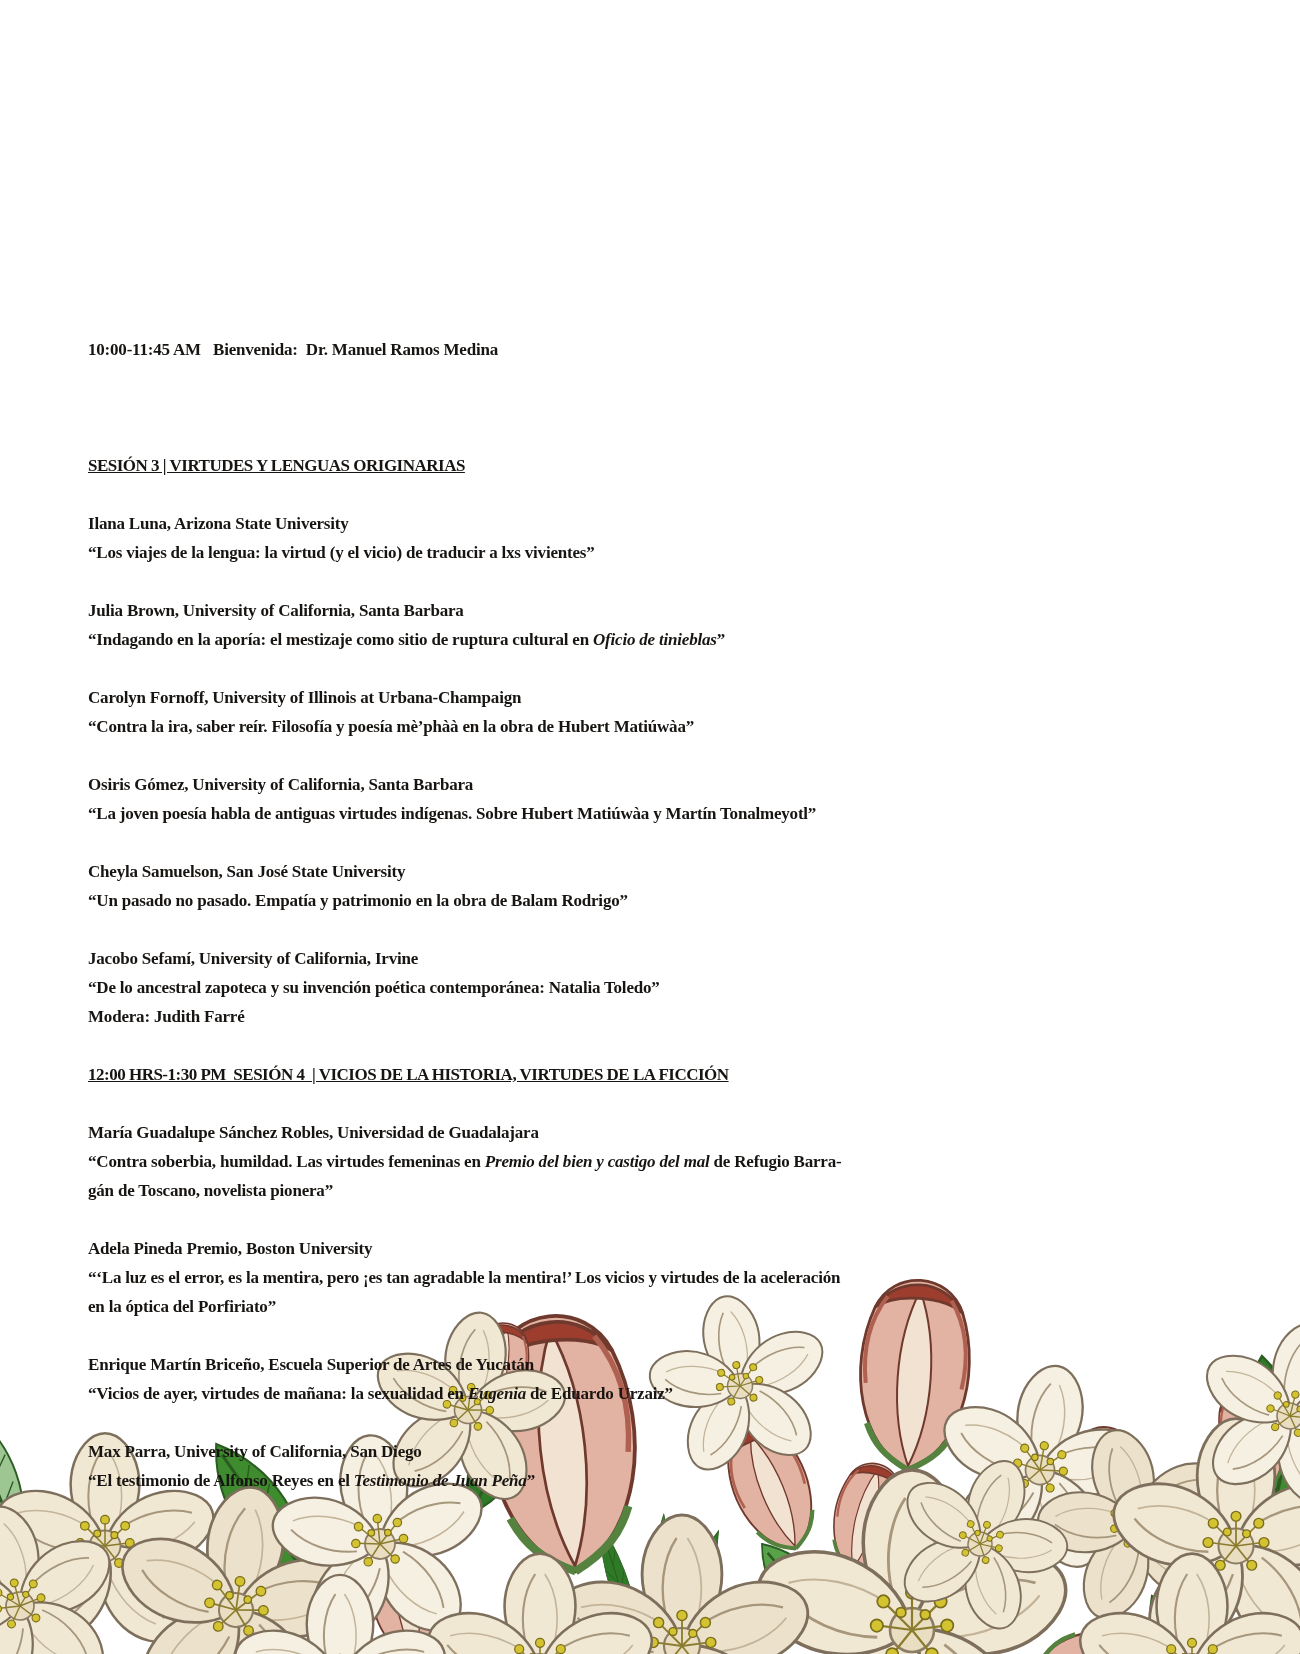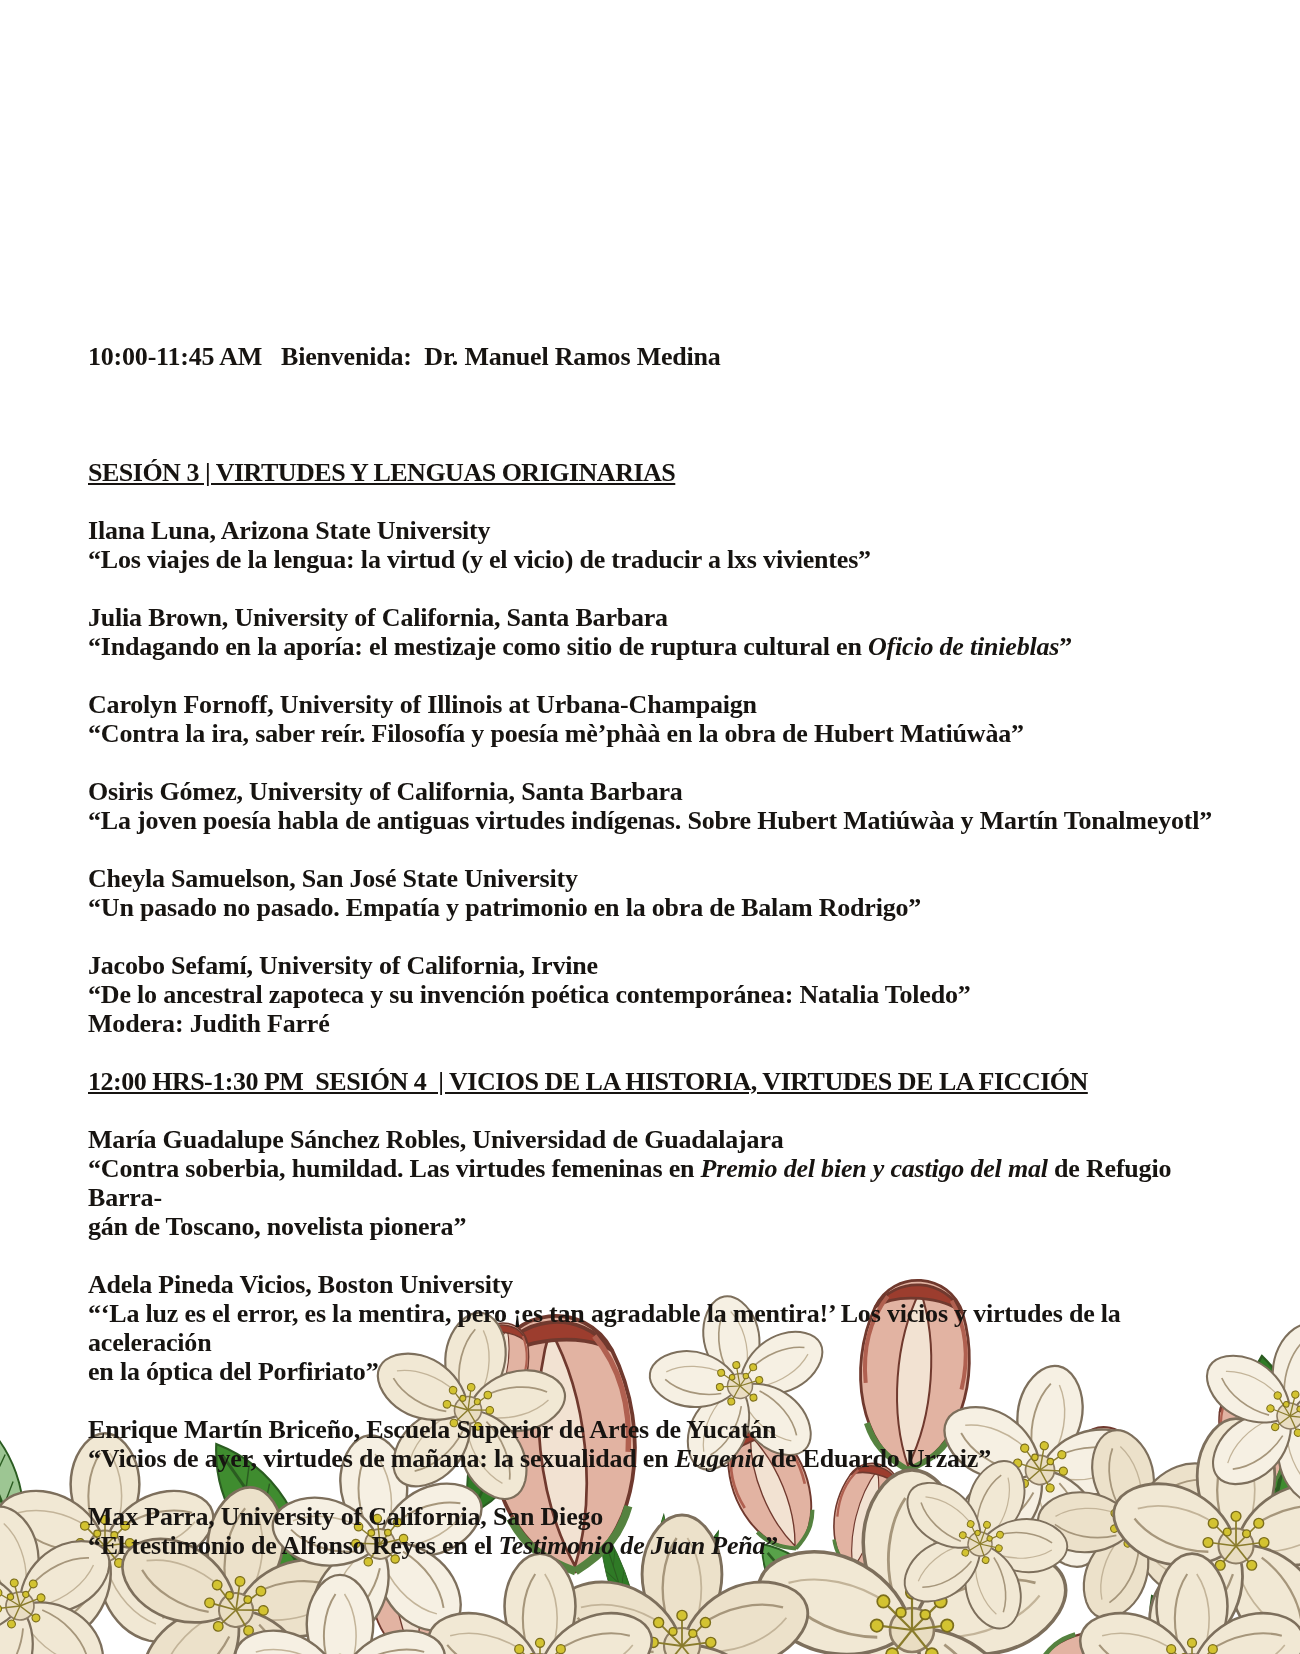--- a/index.html
+++ b/index.html
@@ -32,22 +32,22 @@
   }
   .address {
     margin-top:9px;
     font-size:28px; line-height:1.1;
     transform:scaleX(0.88);
     transform-origin:50% 50%;
     white-space:nowrap;
   }
   
   .content {
-    position:absolute; left:88px; top:284px; width:1140px;
-    font-size:26px; line-height:29px;
+    position:absolute; left:88px; top:277px; width:1140px;
+    font-size:17px; line-height:29px;
     letter-spacing:-0.2px;
     white-space:pre-wrap;
     z-index:3;
   }
   .block { margin:0 0 29px 0; }
   .session { letter-spacing:-0.5px;text-decoration:underline; }
   .quote em, .quote i { }
   
   .flora {
     position:absolute; left:0; bottom:0; width:1300px; height:440px;
@@ -160,17 +160,17 @@
       <use href="#blossom" fill="#f1e8d4" transform="translate(540,456) scale(1.6)"></use>
       <use href="#blossom" fill="#f6f0e3" transform="translate(340,470) scale(1.5)"></use>
       <use href="#blossom" fill="#f1e8d4" transform="translate(1192,456) scale(1.6)"></use>
     </g>
   </svg>
 
 
   <div class="content">
     <div class="block">10:00-11:45 AM   Bienvenida:  Dr. Manuel Ramos Medina</div>
     <div><div class="block session">SESIÓN 3 | VIRTUDES Y LENGUAS ORIGINARIAS</div><div class="block entry"><div class="speaker">Ilana Luna, Arizona State University</div><div class="quote"><span>“Los viajes de la lengua: la virtud (y el vicio) de traducir a lxs vivientes”</span></div></div><div class="block entry"><div class="speaker">Julia Brown, University of California, Santa Barbara</div><div class="quote"><span>“Indagando en la aporía: el mestizaje como sitio de ruptura cultural en </span><em>Oficio de tinieblas</em><span>”</span></div></div><div class="block entry"><div class="speaker">Carolyn Fornoff, University of Illinois at Urbana-Champaign</div><div class="quote"><span>“Contra la ira, saber reír. Filosofía y poesía mè’phàà en la obra de Hubert Matiúwàa”</span></div></div><div class="block entry"><div class="speaker">Osiris Gómez, University of California, Santa Barbara</div><div class="quote"><span>“La joven poesía habla de antiguas virtudes indígenas. Sobre Hubert Matiúwàa y Martín Tonalmeyotl”</span></div></div><div class="block entry"><div class="speaker">Cheyla Samuelson, San José State University</div><div class="quote"><span>“Un pasado no pasado. Empatía y patrimonio en la obra de Balam Rodrigo”</span></div></div><div class="block entry"><div class="speaker">Jacobo Sefamí, University of California, Irvine</div><div class="quote"><span>“De lo ancestral zapoteca y su invención poética contemporánea: Natalia Toledo”</span></div><div class="moderator">Modera: Judith Farré</div></div><div class="block session">12:00 HRS-1:30 PM  SESIÓN 4  | VICIOS DE LA HISTORIA, VIRTUDES DE LA FICCIÓN</div><div class="block entry"><div class="speaker">María Guadalupe Sánchez Robles, Universidad de Guadalajara</div><div class="quote"><span>“Contra soberbia, humildad. Las virtudes femeninas en </span><em>Premio del bien y castigo del mal</em><span> de Refugio Barra-
-gán de Toscano, novelista pionera”</span></div></div><div class="block entry"><div class="speaker">Adela Pineda Vicios, Boston University</div><div class="quote"><span>“‘La luz es el error, es la mentira, pero ¡es tan agradable la mentira!’ Los vicios y virtudes de la aceleración
+gán de Toscano, novelista pionera”</span></div></div><div class="block entry"><div class="speaker">Adela Pineda Premio, Boston University</div><div class="quote"><span>“‘La luz es el error, es la mentira, pero ¡es tan agradable la mentira!’ Los vicios y virtudes de la aceleración
 en la óptica del Porfiriato”</span></div></div><div class="block entry"><div class="speaker">Enrique Martín Briceño, Escuela Superior de Artes de Yucatán</div><div class="quote"><span>“Vicios de ayer, virtudes de mañana: la sexualidad en </span><em>Eugenia</em><span> de Eduardo Urzaiz”</span></div></div><div class="block entry"><div class="speaker">Max Parra, University of California, San Diego</div><div class="quote"><span>“El testimonio de Alfonso Reyes en el </span><em>Testimonio de Juan Peña</em><span>”</span></div></div></div>
   </div>
 
 </div>
 
 </body></html>

